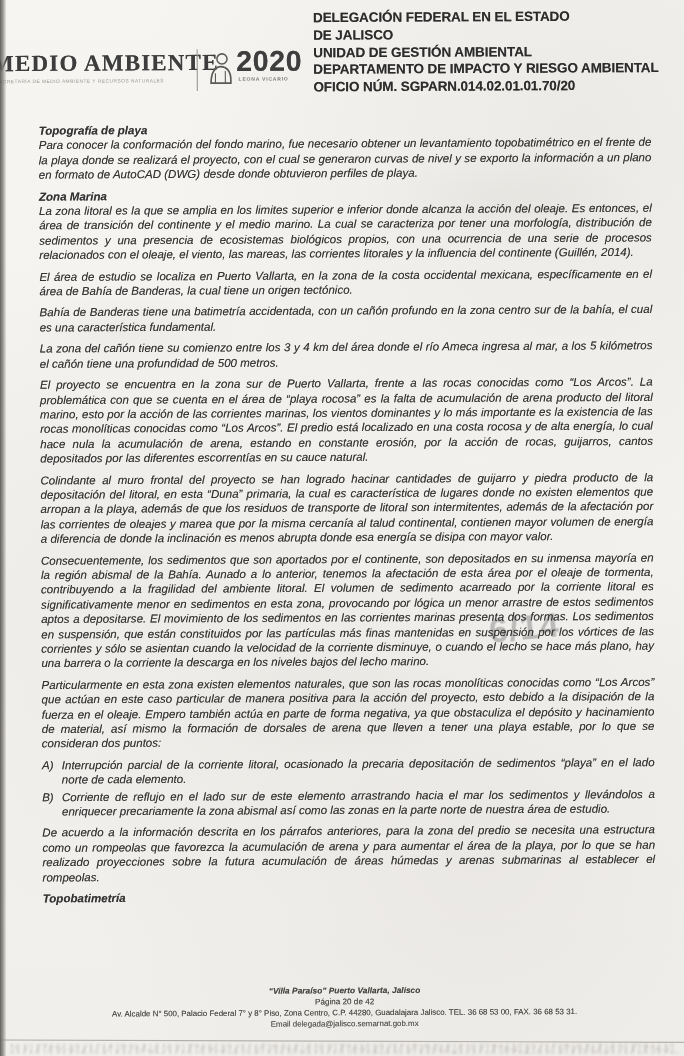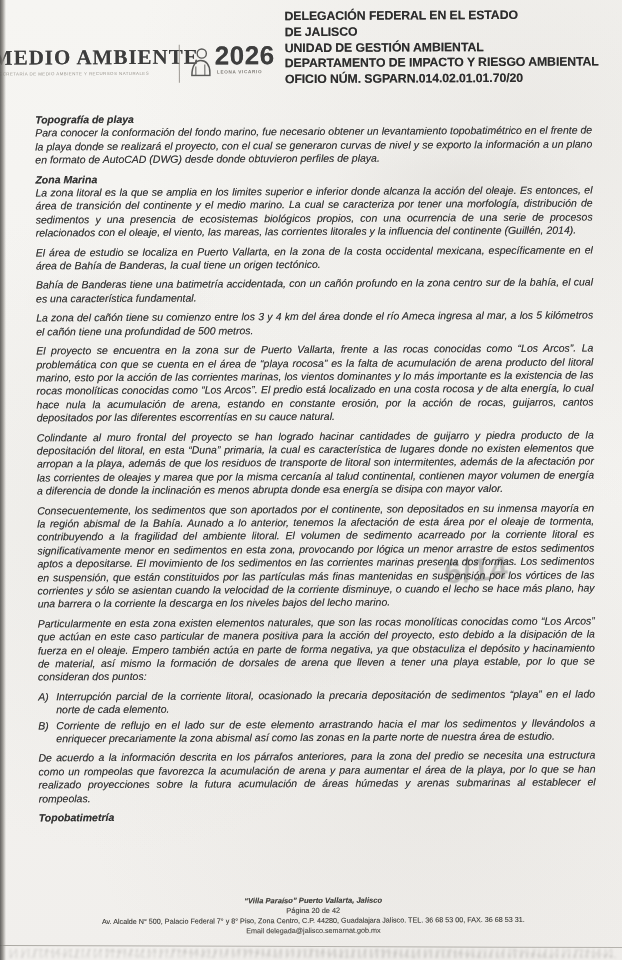--- a/index.html
+++ b/index.html
@@ -115,21 +115,21 @@
     <div class="brand-subtitle">SECRETARÍA DE MEDIO AMBIENTE Y RECURSOS NATURALES</div>
     <div class="logo-divider"></div>
 
     <span class="year-logo-icon">
       <svg width="23" height="30" viewBox="0 0 23 30">
         <circle cx="13" cy="7" r="4.6" fill="none" stroke="#5a5a58" stroke-width="1.4"></circle>
         <path d="M3 29 C3 19, 7 14, 12 14 C17 14, 21 18, 21 26 L21 29 Z" fill="none" stroke="#5a5a58" stroke-width="1.5"></path>
         <path d="M7 20 L7 29 M16 18 L16 29" stroke="#5a5a58" stroke-width="1"></path>
       </svg>
     </span>
-    <div class="year-text">2026</div>
+    <div class="year-text">2020</div>
     <div class="year-subtitle">LEONA VICARIO</div>
 
     <div class="office-block">
       <div>DELEGACIÓN FEDERAL EN EL ESTADO</div>
       <div>DE JALISCO</div>
       <div>UNIDAD DE GESTIÓN AMBIENTAL</div>
       <div>DEPARTAMENTO DE IMPACTO Y RIESGO AMBIENTAL</div>
       <div>OFICIO NÚM. SGPARN.014.02.01.01.70/20</div>
     </div>
 

